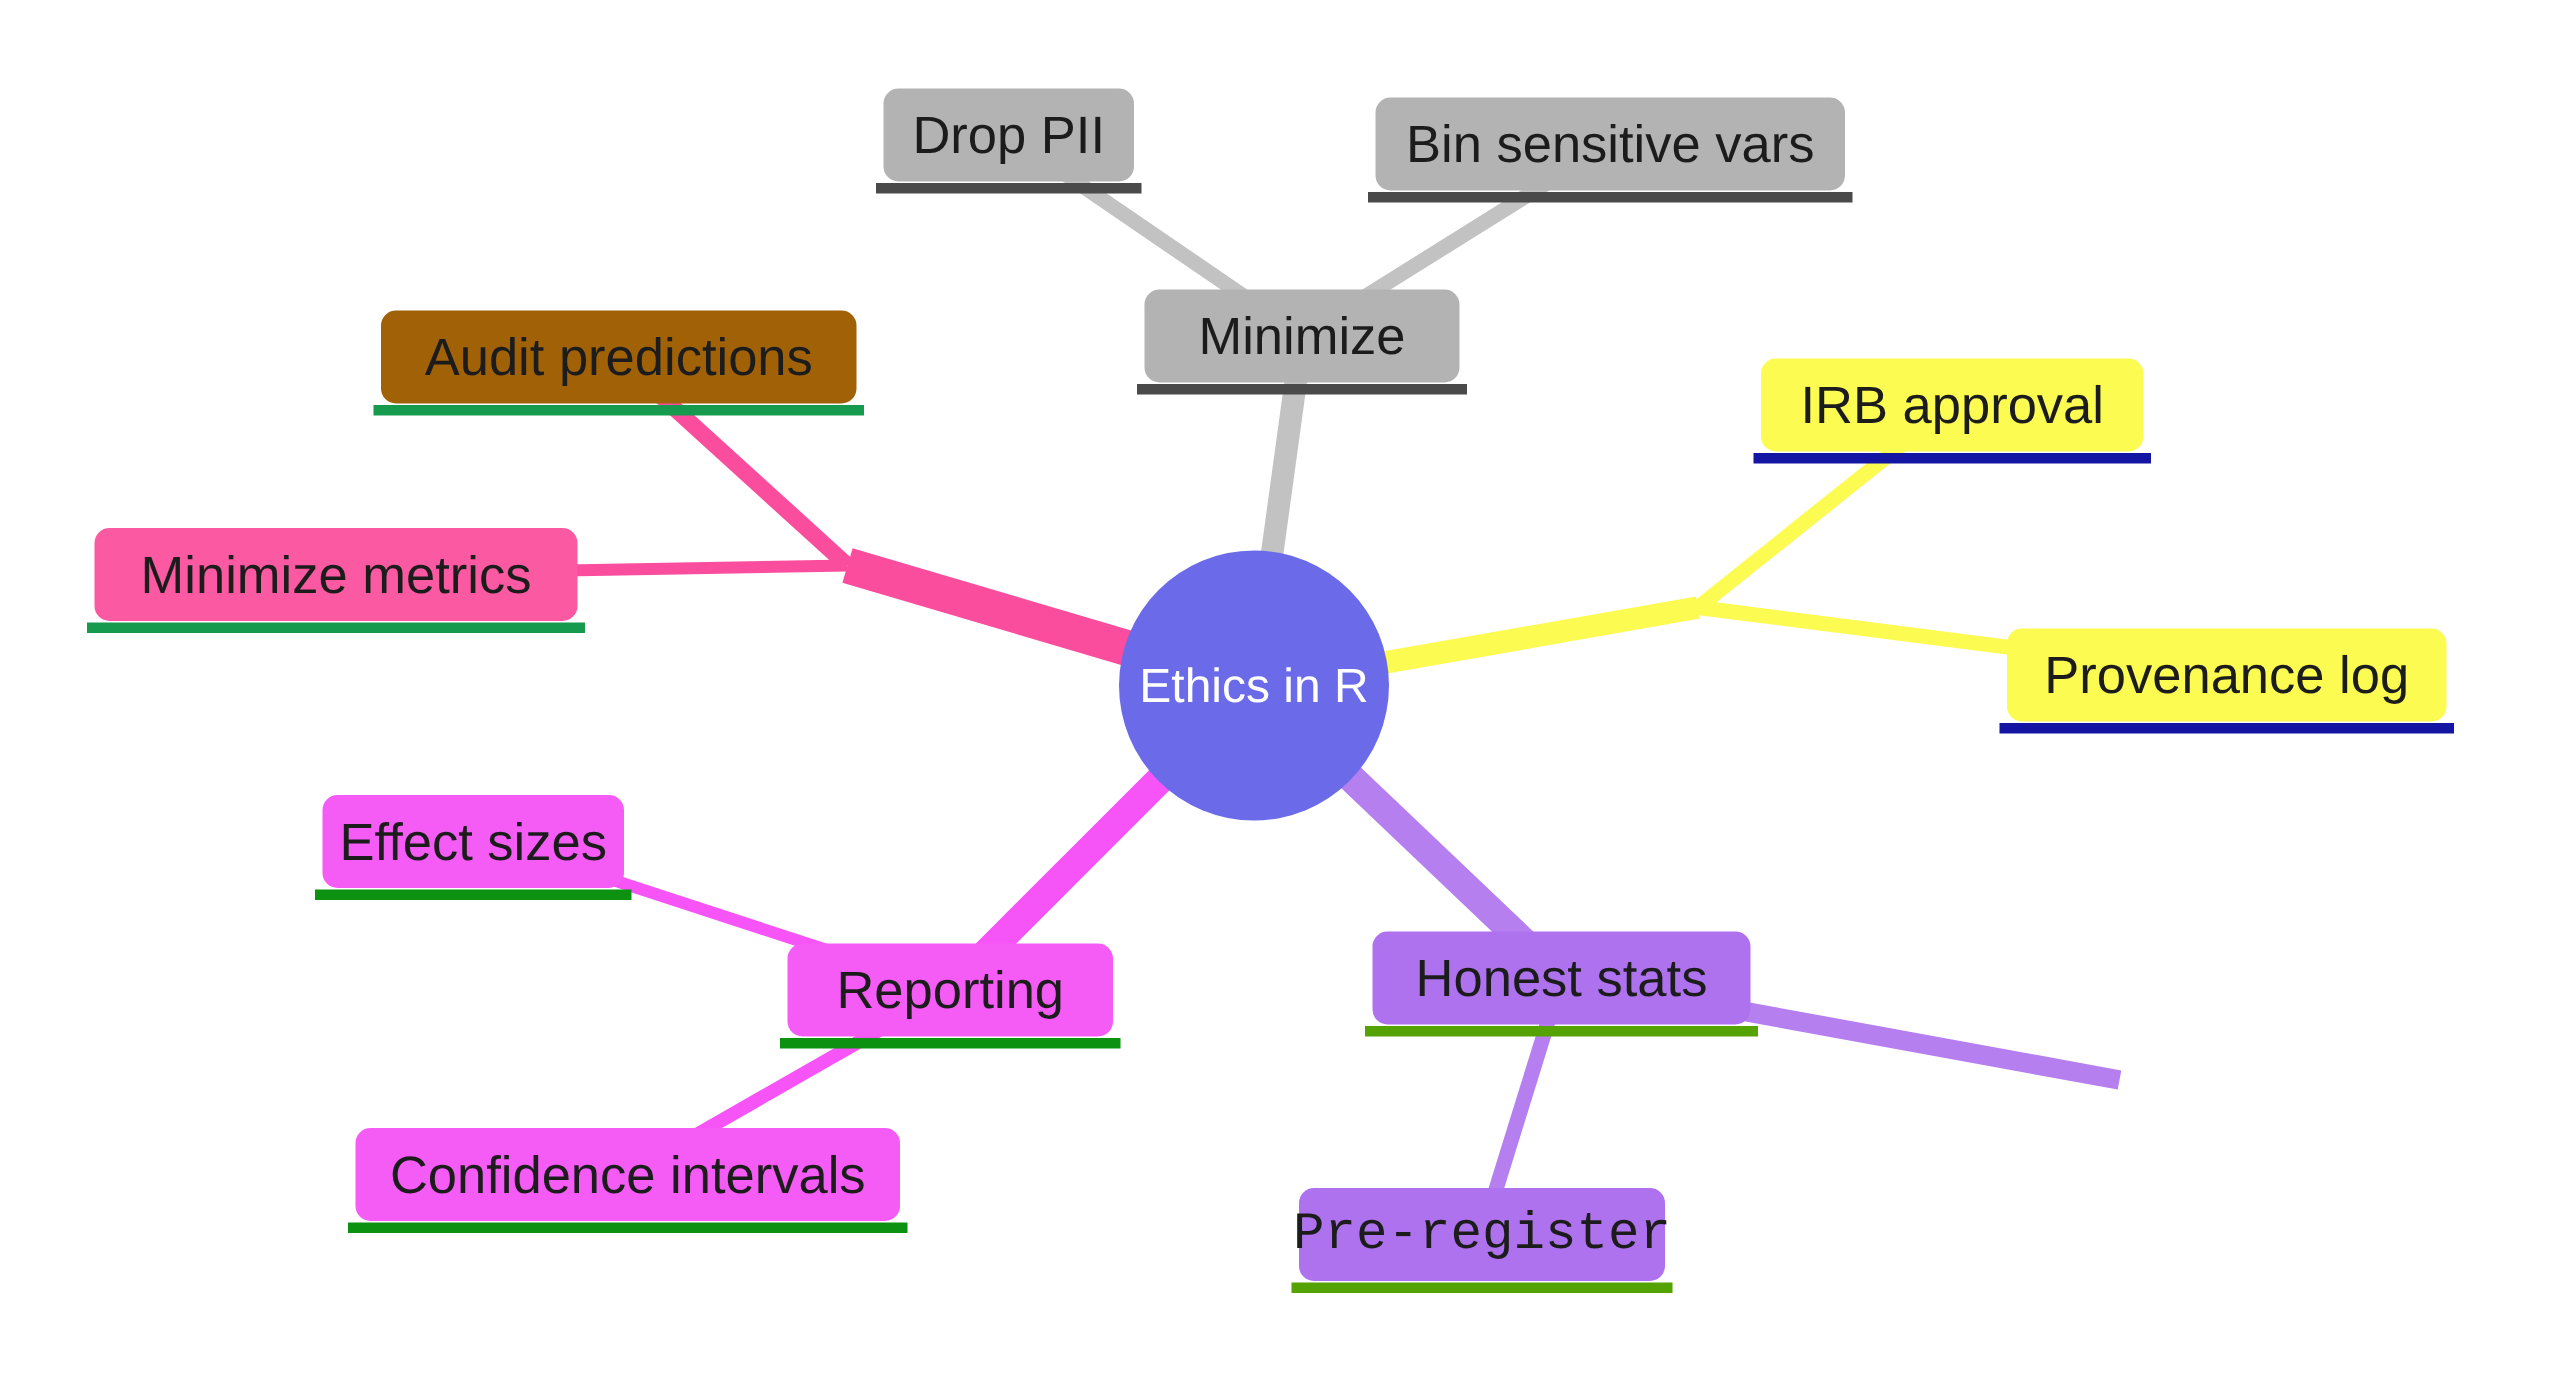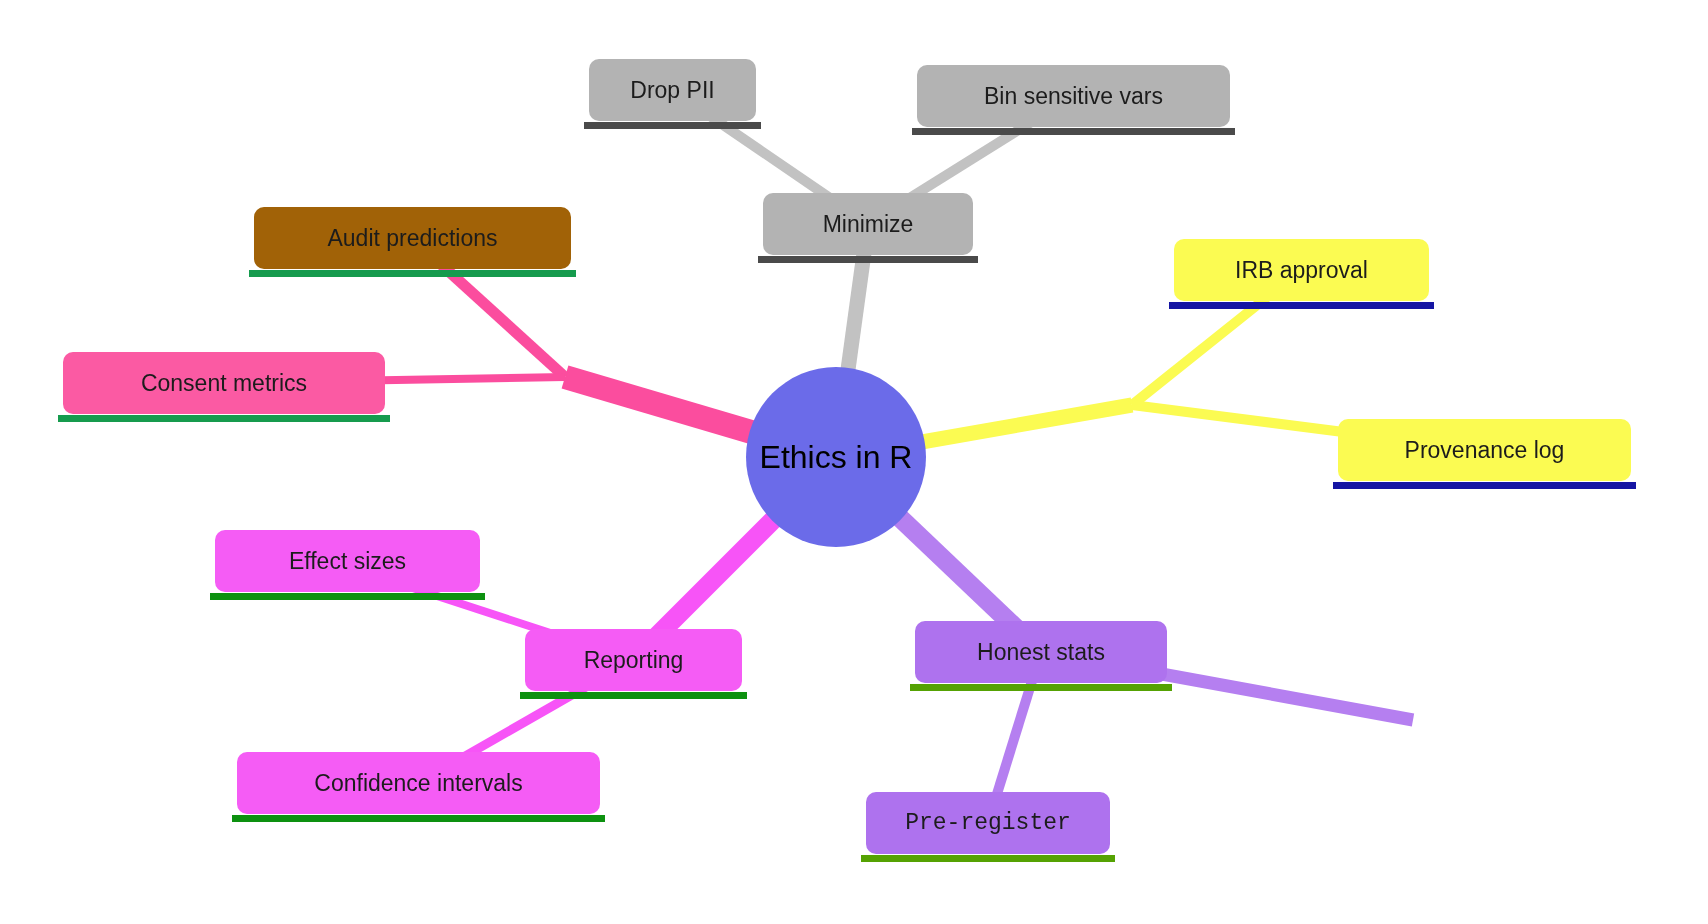--- a/index.html
+++ b/index.html
@@ -6,21 +6,21 @@
   #canvas{
     position:relative;width:1708px;height:924px;overflow:hidden;background:#ffffff;
     font-family:"Liberation Sans","DejaVu Sans",sans-serif;
   }
   #edges{position:absolute;left:0;top:0;width:1708px;height:924px;}
   .node{
     position:absolute;height:62px;border-radius:10px;
     display:flex;align-items:center;justify-content:center;
   }
   .node .nlabel{
-    font-size:23px;color:#1c1c1c;white-space:nowrap;line-height:1;
+    font-size:35px;color:#1c1c1c;white-space:nowrap;line-height:1;
   }
   .node .underline{
     position:absolute;left:-5px;right:-5px;top:63px;height:7px;display:block;
   }
   #hub{
     position:absolute;left:746px;top:367px;width:180px;height:180px;border-radius:50%;
     display:flex;align-items:center;justify-content:center;
   }
   #hub .hlabel{font-size:32px;color:#3a3a3a;white-space:nowrap;}
 </style>
@@ -63,52 +63,52 @@
   <div class="node" style="left: 917px; top: 65px; width: 313px; background: rgb(179, 179, 179);">
     <span class="nlabel">Bin sensitive vars</span>
     <span class="underline" style="background: rgb(74, 74, 74);"></span>
   </div>
 
   <div class="node" style="left: 254px; top: 207px; width: 317px; background: #a16207; align-items: center;">
     <span class="nlabel">Audit predictions</span>
     <span class="underline" style="background: rgb(22, 155, 78);"></span>
   </div>
   <div class="node" style="left: 63px; top: 352px; width: 322px; background: rgb(251, 90, 163);">
-    <span class="nlabel">Consent metrics</span>
+    <span class="nlabel">Minimize metrics</span>
     <span class="underline" style="background: rgb(22, 155, 78);"></span>
   </div>
 
   <div class="node" style="left: 1174px; top: 239px; width: 255px; background: rgb(251, 251, 82);">
     <span class="nlabel">IRB approval</span>
     <span class="underline" style="background: rgb(21, 21, 163);"></span>
   </div>
   <div class="node" style="left: 1338px; top: 419px; width: 293px; background: rgb(251, 251, 82);">
     <span class="nlabel">Provenance log</span>
     <span class="underline" style="background: rgb(21, 21, 163);"></span>
   </div>
 
   <div class="node" style="left: 525px; top: 629px; width: 217px; background: rgb(245, 92, 245);">
     <span class="nlabel">Reporting</span>
     <span class="underline" style="background: rgb(13, 145, 16);"></span>
   </div>
-  <div class="node" style="left: 215px; top: 530px; width: 265px; background: rgb(245, 92, 245);">
+  <div class="node" style="left: 215px; top: 530px; width: 201px; background: rgb(245, 92, 245);">
     <span class="nlabel">Effect sizes</span>
     <span class="underline" style="background: rgb(13, 145, 16);"></span>
   </div>
   <div class="node" style="left: 237px; top: 752px; width: 363px; background: rgb(245, 92, 245);">
     <span class="nlabel">Confidence intervals</span>
     <span class="underline" style="background: rgb(13, 145, 16);"></span>
   </div>
 
   <div class="node" style="left: 915px; top: 621px; width: 252px; background: rgb(174, 114, 238);">
     <span class="nlabel">Honest stats</span>
     <span class="underline" style="background: rgb(85, 162, 3);"></span>
   </div>
   <div class="node" style="left: 866px; top: 792px; width: 244px; background: rgb(174, 114, 238); font-family: Liberation Mono, monospace;">
     <span class="nlabel">Pre-register</span>
     <span class="underline" style="background: rgb(85, 162, 3);"></span>
   </div>
 
   <div id="hub" style="background: rgb(107, 107, 233);">
-    <span class="hlabel" style="color: #000000;">Ethics in R</span>
+    <span class="hlabel" style="color: #ffffff;">Ethics in R</span>
   </div>
 
 </div>
 
 </body></html>

